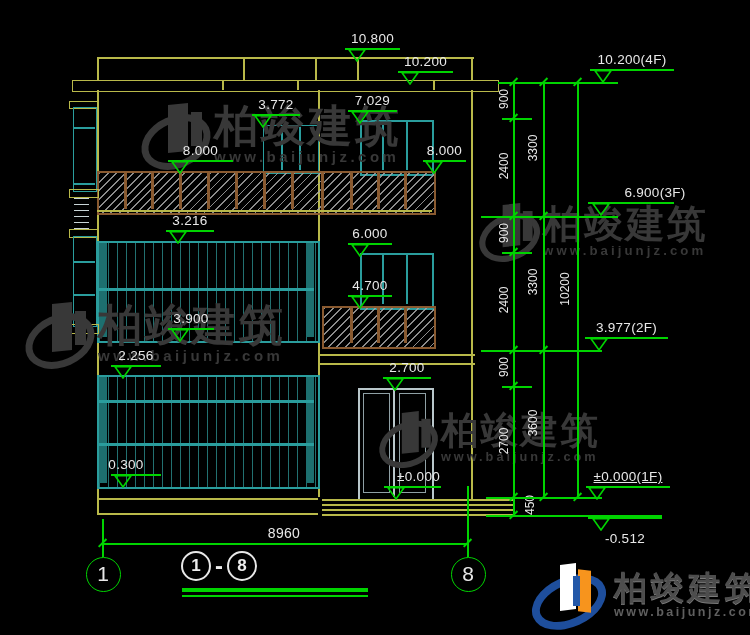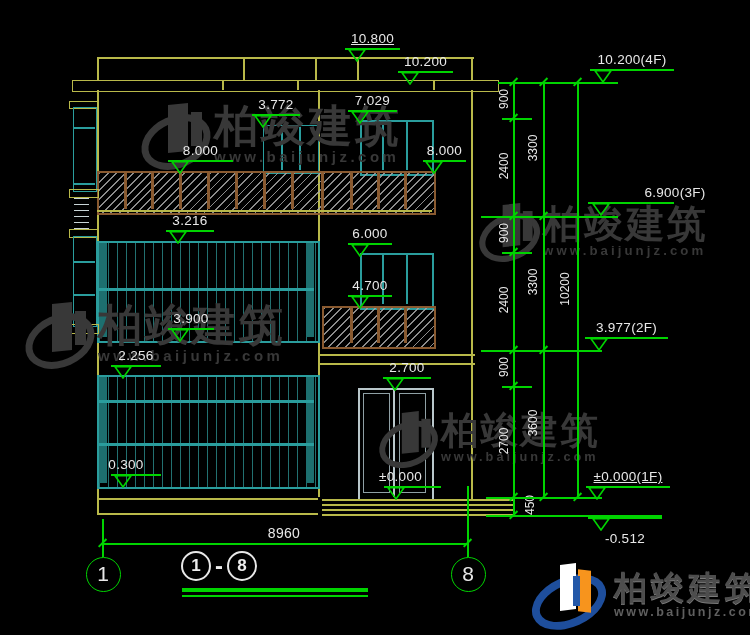--- a/index.html
+++ b/index.html
@@ -189,21 +189,21 @@
         </div>
         <div class="wm-txt">
           <div class="name">柏竣建筑</div>
           <div class="url">www.baijunjz.com</div>
         </div>
       </div>
     </div>
 
   <div id="overlay">
       <div class="mk-line" style="left: 345px; top: 48px; width: 55px;"></div>
-      <div class="mk-label" style="left: 335px; width: 75px; top: 31px; text-decoration: underline;">10.800</div>
+      <div class="mk-label" style="left: 335px; width: 75px; top: 31px;">10.800</div>
       <svg width="18" height="13" viewBox="0 0 18 13" style="position: absolute; left: 348px; top: 49px;">
         <polygon points="1,0.8 17,0.8 9,12" fill="none" stroke="#00d400" stroke-width="1.6"></polygon>
       </svg>
       <div class="mk-line" style="left: 398px; top: 71px; width: 55px;"></div>
       <div class="mk-label" style="left: 388px; width: 75px; top: 54px;">10.200</div>
       <svg width="18" height="13" viewBox="0 0 18 13" style="position: absolute; left: 401px; top: 72px;">
         <polygon points="1,0.8 17,0.8 9,12" fill="none" stroke="#00d400" stroke-width="1.6"></polygon>
       </svg>
       <div class="mk-line" style="left: 252px; top: 114px; width: 48px;"></div>
       <div class="mk-label" style="left: 242px; width: 68px; top: 97px;">3.772</div>
@@ -254,31 +254,31 @@
       <div class="mk-label" style="left: 373px; width: 68px; top: 360px;">2.700</div>
       <svg width="18" height="13" viewBox="0 0 18 13" style="position: absolute; left: 386px; top: 378px;">
         <polygon points="1,0.8 17,0.8 9,12" fill="none" stroke="#00d400" stroke-width="1.6"></polygon>
       </svg>
       <div class="mk-line" style="left: 111px; top: 474px; width: 50px;"></div>
       <div class="mk-label" style="left: 91px; width: 70px; top: 457px;">0.300</div>
       <svg width="18" height="13" viewBox="0 0 18 13" style="position: absolute; left: 114px; top: 475px;">
         <polygon points="1,0.8 17,0.8 9,12" fill="none" stroke="#00d400" stroke-width="1.6"></polygon>
       </svg>
       <div class="mk-line" style="left: 384px; top: 486px; width: 57px;"></div>
-      <div class="mk-label" style="left: 362px; width: 77px; top: 469px;">±0.000</div>
+      <div class="mk-label" style="left: 380px; width: 77px; top: 469px;">±0.000</div>
       <svg width="18" height="13" viewBox="0 0 18 13" style="position: absolute; left: 387px; top: 487px;">
         <polygon points="1,0.8 17,0.8 9,12" fill="none" stroke="#00d400" stroke-width="1.6"></polygon>
       </svg>
       <div class="mk-line" style="left: 590px; top: 69px; width: 84px;"></div>
       <div class="mk-label" style="left: 580px; width: 104px; top: 52px;">10.200(4F)</div>
       <svg width="18" height="13" viewBox="0 0 18 13" style="position: absolute; left: 594px; top: 70px;">
         <polygon points="1,0.8 17,0.8 9,12" fill="none" stroke="#00d400" stroke-width="1.6"></polygon>
       </svg>
       <div class="mk-line" style="left: 588px; top: 202px; width: 86px;"></div>
-      <div class="mk-label" style="left: 578px; width: 106px; top: 185px; padding-left: 44px;">6.900(3F)</div>
+      <div class="mk-label" style="left: 558px; width: 106px; top: 185px; padding-left: 44px;">6.900(3F)</div>
       <svg width="18" height="13" viewBox="0 0 18 13" style="position: absolute; left: 592px; top: 203px;">
         <polygon points="1,0.8 17,0.8 9,12" fill="none" stroke="#00d400" stroke-width="1.6"></polygon>
       </svg>
       <div class="mk-line" style="left: 585px; top: 337px; width: 83px;"></div>
       <div class="mk-label" style="left: 575px; width: 103px; top: 320px;">3.977(2F)</div>
       <svg width="18" height="13" viewBox="0 0 18 13" style="position: absolute; left: 590px; top: 338px;">
         <polygon points="1,0.8 17,0.8 9,12" fill="none" stroke="#00d400" stroke-width="1.6"></polygon>
       </svg>
       <div class="mk-line" style="left: 586px; top: 486px; width: 84px;"></div>
       <div class="mk-label" style="left: 576px; width: 104px; top: 469px; text-decoration: underline;">±0.000(1F)</div>

